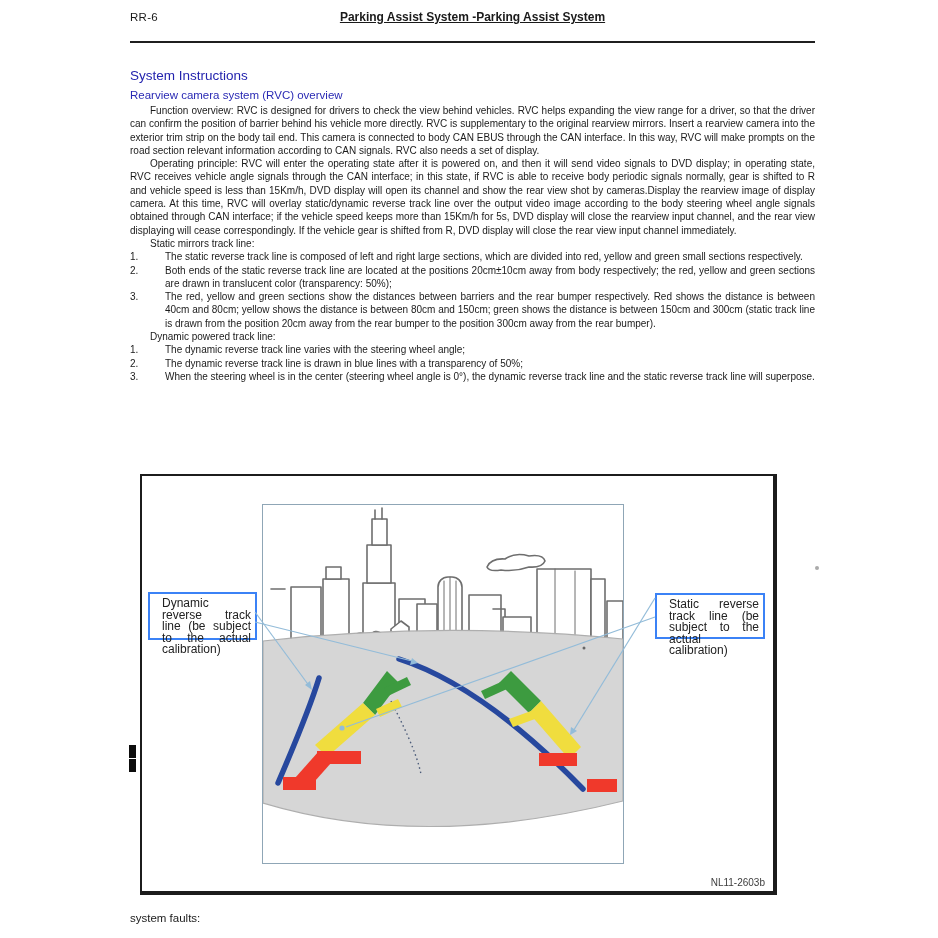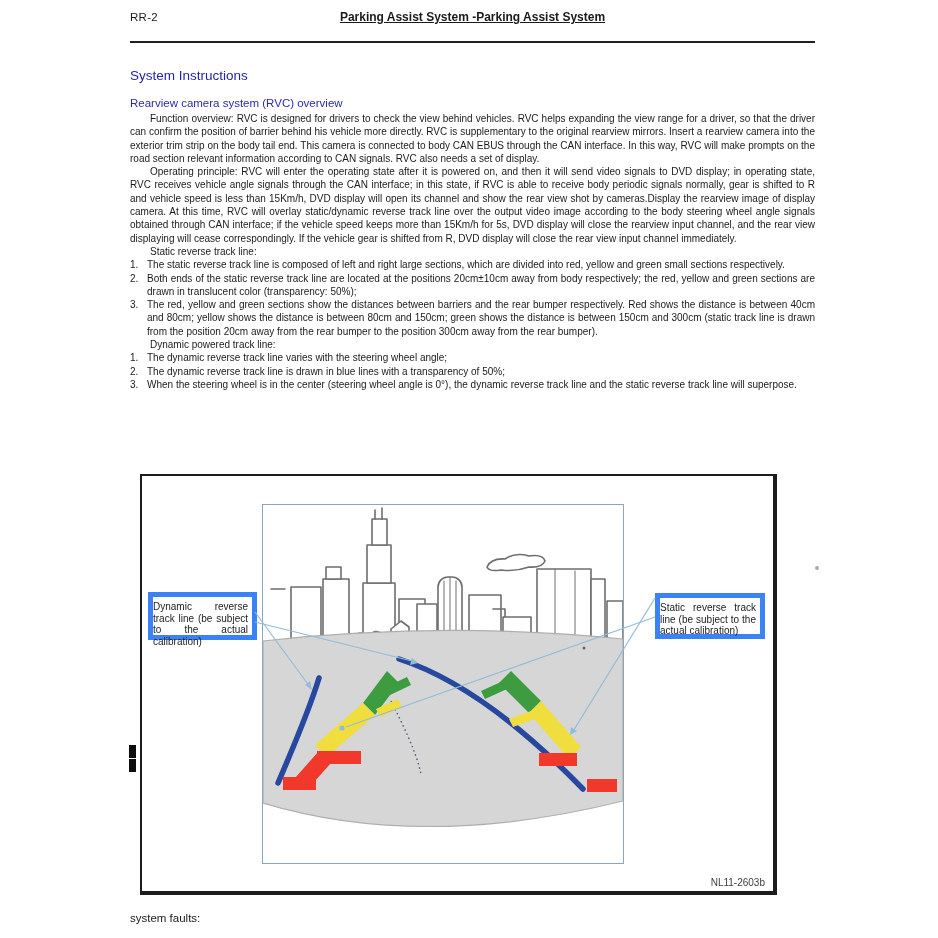--- a/index.html
+++ b/index.html
@@ -4,63 +4,63 @@
 <style>
   html,body{margin:0;padding:0;background:#ffffff;}
   #page{position:relative;width:938px;height:938px;background:#ffffff;
         font-family:"Liberation Sans", sans-serif;color:#1a1a1a;overflow:hidden;}
   .col{position:absolute;left:130px;top:10px;width:685px;}
   .hdr{position:relative;height:17px;font-size:11.5px;}
   .hdr .code{position:absolute;left:0;top:1px;letter-spacing:.3px;}
   .hdr .title{position:absolute;left:0;right:0;top:0;text-align:center;font-weight:bold;font-size:12px;text-decoration:underline;}
   .rule{margin:14px 0 0 0;border:none;border-top:2px solid #1f1f1f;}
   .h1{margin-top:25px;color:#2323ae;font-weight:normal;font-size:13.5px;}
-  .h2{margin-top:14px;color:#2a2ab4;font-size:11.5px;}
+  .h2{margin-top:6px;color:#2a2ab4;font-size:11.5px;}
   .bodytext{margin-top:3px;font-size:10px;line-height:13.3px;text-align:justify;}
   .para{text-indent:20px;margin:0;}
   .sublabel{padding-left:20px;}
   .li{display:flex;}
   .li .num{width:17px;flex:none;}
-  .li .txt{flex:1;text-align:justify;}
+  .li .txt{flex:1;text-align:justify;margin-left:18px;}
   
   .figure{position:absolute;left:140px;top:474px;width:637px;height:421px;
           border:2px solid #1c1c1c;border-right-width:4px;border-bottom-width:4px;
           box-sizing:border-box;background:#ffffff;}
   .innerimg{position:absolute;left:120px;top:28px;width:360px;height:358px;
             border:1px solid #8fa6b6;box-sizing:content-box;background:#ffffff;}
-  .callout{position:absolute;border:5px solid #3b82f6;background:#ffffff;
-           font-size:10px;line-height:11.5px;padding:4px 4px 2px 0;
+  .callout{position:absolute;border:2px solid #3b82f6;background:#ffffff;
+           font-size:12px;line-height:11.5px;padding:4px 4px 2px 12px;
            text-align:justify;box-sizing:border-box;color:#222;}
   .callout.left{left:6px;top:116px;width:109px;height:48px;}
   .callout.right{left:513px;top:117px;width:110px;height:46px;}
   .figcode{position:absolute;right:8px;bottom:3px;font-size:10px;color:#3d3d3d;}
   .overlay{position:absolute;left:0;top:0;width:631px;height:415px;pointer-events:none;}
   .bindmark{position:absolute;left:129px;background:#0d0d0d;width:7px;height:13px;}
   .footer{position:absolute;left:130px;top:912px;font-size:11.5px;}
   .speck{position:absolute;left:815px;top:566px;width:4px;height:4px;border-radius:50%;background:#aaa;}
 </style>
 </head>
 <body>
 
 <div id="page">
 
   <div class="col">
     <div class="hdr">
-      <span class="code">RR-2</span>
+      <span class="code">RR-6</span>
       <span class="title">Parking Assist System -Parking Assist System</span>
     </div>
     <hr class="rule">
     <div class="h1">System Instructions</div>
     <div class="h2">Rearview camera system (RVC) overview</div>
 
     <div class="bodytext">
       <p class="para">Function overview: RVC is designed for drivers to check the view behind vehicles. RVC helps expanding the view range for a driver, so that the driver can confirm the position of barrier behind his vehicle more directly. RVC is supplementary to the original rearview mirrors. Insert a rearview camera into the exterior trim strip on the body tail end. This camera is connected to body CAN EBUS through the CAN interface. In this way, RVC will make prompts on the road section relevant information according to CAN signals. RVC also needs a set of display.</p>
       <p class="para">Operating principle: RVC will enter the operating state after it is powered on, and then it will send video signals to DVD display; in operating state, RVC receives vehicle angle signals through the CAN interface; in this state, if RVC is able to receive body periodic signals normally, gear is shifted to R and vehicle speed is less than 15Km/h, DVD display will open its channel and show the rear view shot by cameras.Display the rearview image of display camera. At this time, RVC will overlay static/dynamic reverse track line over the output video image according to the body steering wheel angle signals obtained through CAN interface; if the vehicle speed keeps more than 15Km/h for 5s, DVD display will close the rearview input channel, and the rear view displaying will cease correspondingly. If the vehicle gear is shifted from R, DVD display will close the rear view input channel immediately.</p>
 
-      <div class="sublabel">Static reverse track line:</div>
+      <div class="sublabel">Static mirrors track line:</div>
       <div class="li">
         <span class="num">1.</span>
         <span class="txt">The static reverse track line is composed of left and right large sections, which are divided into red, yellow and green small sections respectively.</span>
       </div>
       <div class="li">
         <span class="num">2.</span>
         <span class="txt">Both ends of the static reverse track line are located at the positions 20cm±10cm away from body respectively; the red, yellow and green sections are drawn in translucent color (transparency: 50%);</span>
       </div>
       <div class="li">
         <span class="num">3.</span>

